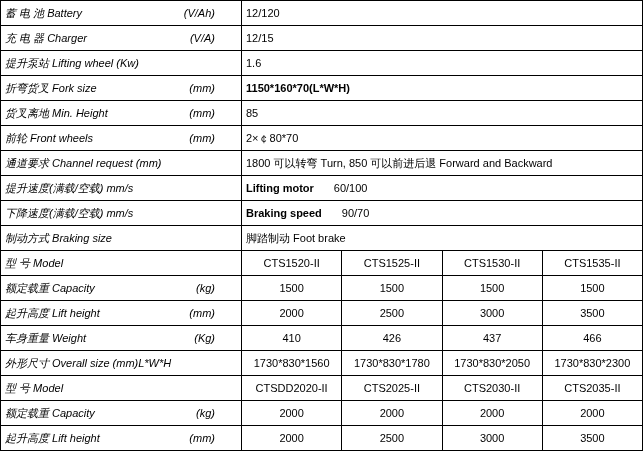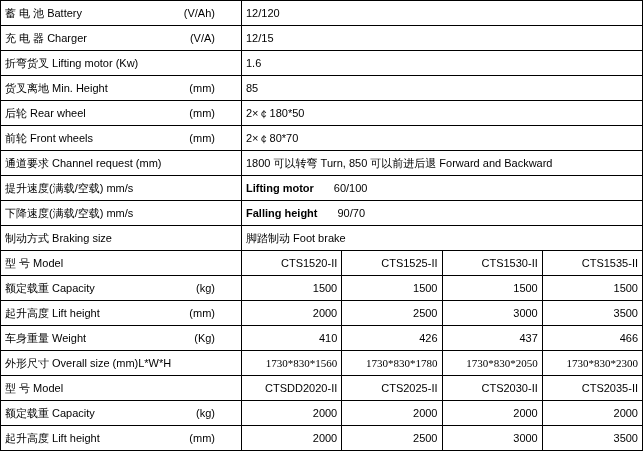--- a/index.html
+++ b/index.html
@@ -25,20 +25,21 @@
     padding: 2px 4px;
     height: 20px;
     vertical-align: middle;
     white-space: nowrap;
     overflow: hidden;
   }
   
   td.label {
     width: 232px;
     padding: 2px 6px;
+    font-style: italic;
   }
   .lbl-row {
     display: flex;
     align-items: center;
     width: 100%;
   }
   .lbl-name {
     flex: 0 0 auto;
   }
   .lbl-unit-mid {
@@ -51,27 +52,26 @@
   }
   .bold {
     font-weight: bold;
   }
   .sub-val {
     font-weight: normal;
     padding-left: 20px;
   }
   .mdl-col {
     width: 102px;
-    text-align: right;
+    text-align: center;
     padding-left: 5px;
   }
   .size-cell {
     font-size: 10px;
     padding-left: 3px;
-    font-family: Liberation Serif, serif;
   }
   .nowrap-small {
     font-size: 10.5px;
   }
 </style>
 </head>
 <body>
 
 <table class="spec">
   <tbody>
@@ -92,46 +92,46 @@
           <span class="lbl-name">充 电 器  Charger</span>
           <span class="lbl-unit-mid">(V/A)</span>
         </div>
       </td>
       <td class="value" colspan="4">12/15</td>
     </tr>
 
     <tr>
       <td class="label">
         <div class="lbl-row">
-          <span class="lbl-name">折弯货叉 Lifting motor  (Kw)</span>
+          <span class="lbl-name">提升泵站 Lifting wheel  (Kw)</span>
         </div>
       </td>
       <td class="value" colspan="4">1.6</td>
     </tr>
 
+    <tr>
+      <td class="label">
+        <div class="lbl-row">
+          <span class="lbl-name">折弯货叉 Fork size</span>
+          <span class="lbl-unit-mid">(mm)</span>
+        </div>
+      </td>
+      <td class="value bold" colspan="4">1150*160*70(L*W*H)</td>
+    </tr>
 
     <tr>
       <td class="label">
         <div class="lbl-row">
           <span class="lbl-name">货叉离地 Min. Height</span>
           <span class="lbl-unit-mid">(mm)</span>
         </div>
       </td>
       <td class="value" colspan="4">85</td>
     </tr>
 
-    <tr>
-      <td class="label">
-        <div class="lbl-row">
-          <span class="lbl-name">后轮 Rear wheel</span>
-          <span class="lbl-unit-mid">(mm)</span>
-        </div>
-      </td>
-      <td class="value" colspan="4">2×￠180*50</td>
-    </tr>
 
     <tr>
       <td class="label">
         <div class="lbl-row">
           <span class="lbl-name">前轮 Front wheels</span>
           <span class="lbl-unit-mid">(mm)</span>
         </div>
       </td>
       <td class="value" colspan="4">2×￠80*70</td>
     </tr>
@@ -156,21 +156,21 @@
       </td>
     </tr>
 
     <tr>
       <td class="label">
         <div class="lbl-row">
           <span class="lbl-name">下降速度(满载/空载)  mm/s</span>
         </div>
       </td>
       <td class="value" colspan="4">
-        <span class="bold">Falling height</span><span class="sub-val">90/70</span>
+        <span class="bold">Braking speed</span><span class="sub-val">90/70</span>
       </td>
     </tr>
 
     <tr>
       <td class="label">
         <div class="lbl-row">
           <span class="lbl-name">制动方式 Braking size</span>
         </div>
       </td>
       <td class="value" colspan="4">脚踏制动 Foot brake</td>

